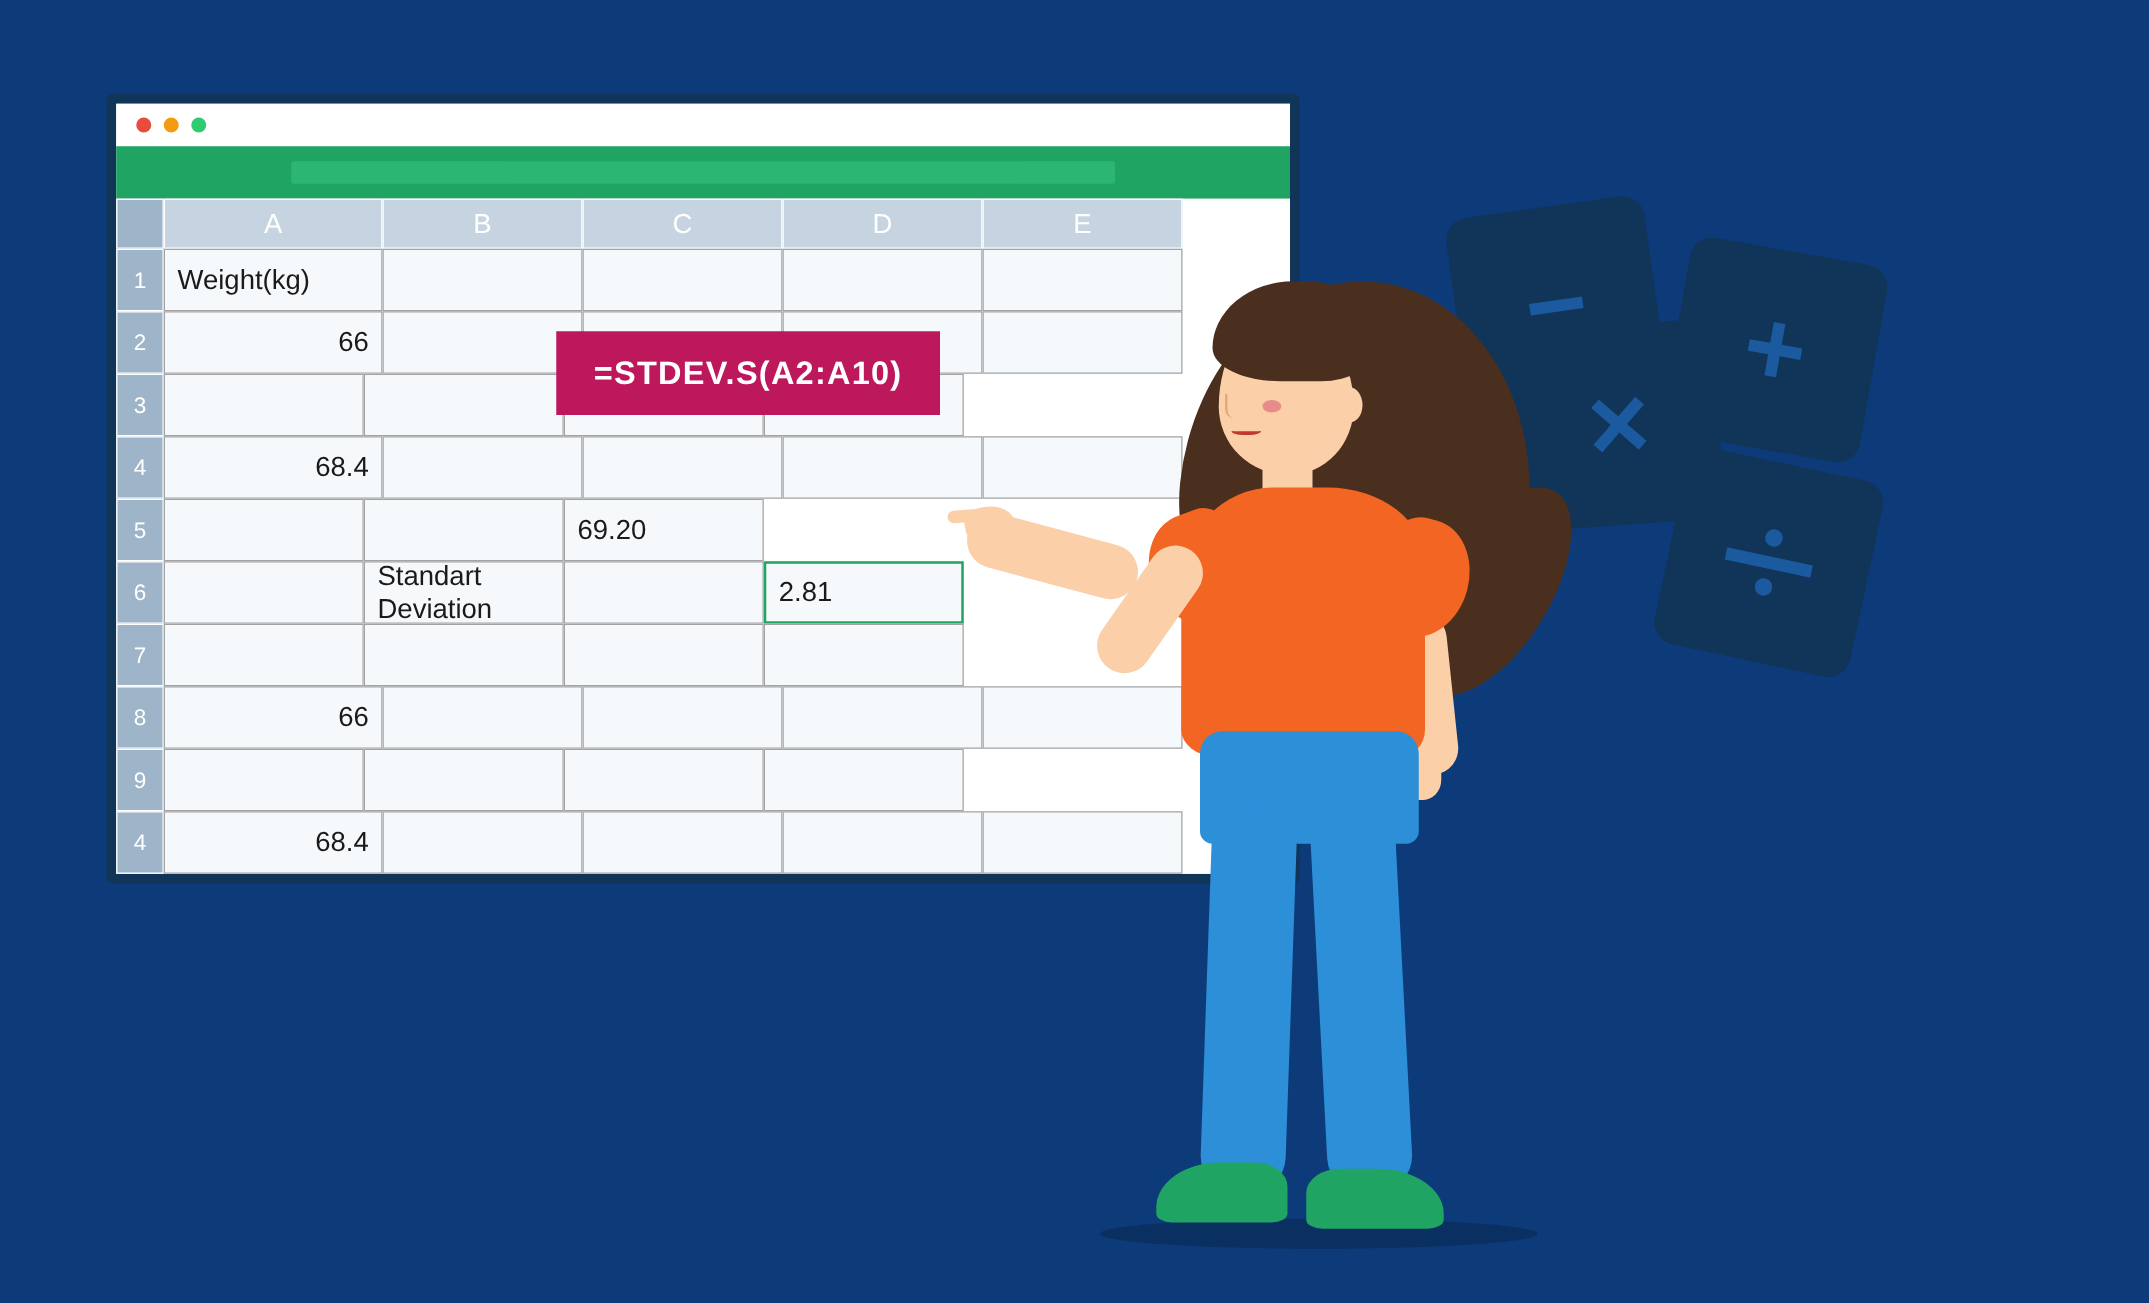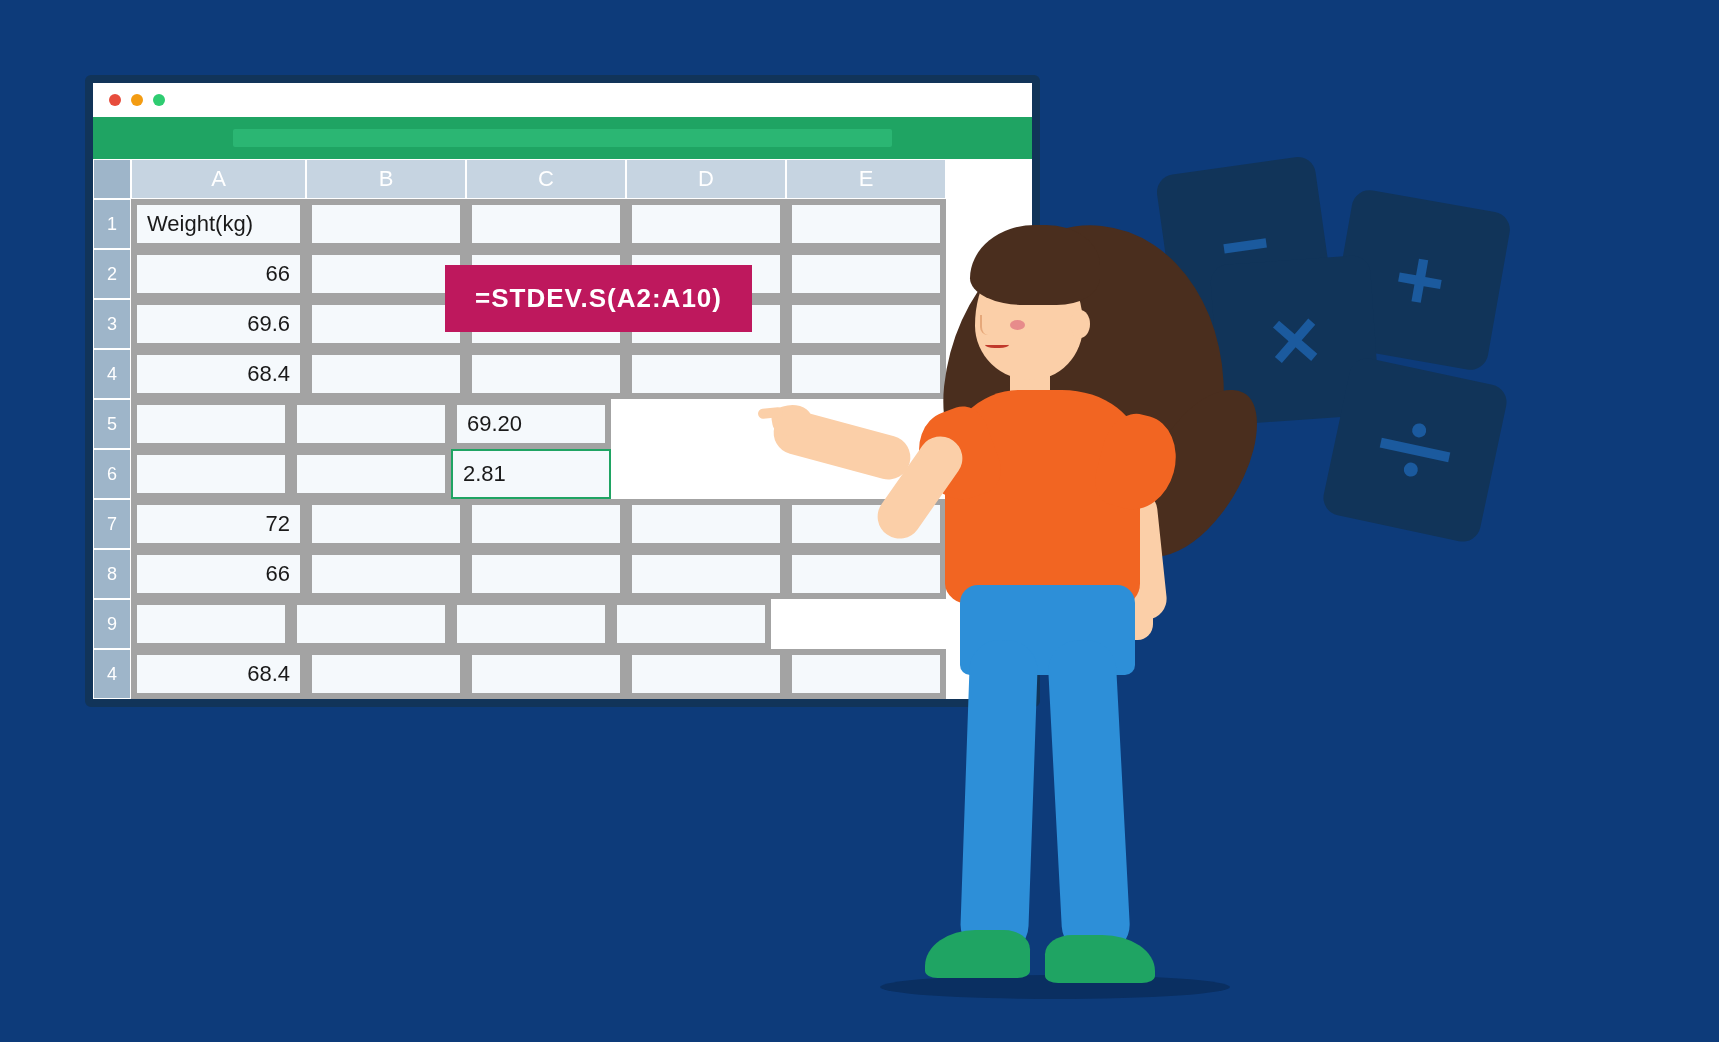--- a/index.html
+++ b/index.html
@@ -7,21 +7,21 @@
 .window{position:absolute;left:85px;top:75px;width:955px;background:#fff;border:8px solid #113459;border-radius:6px}
 .titlebar{height:34px;background:#fff;display:flex;align-items:center;padding-left:16px;gap:10px}
 .dot{width:12px;height:12px;border-radius:50%}
 .d-red{background:#e74c3c}.d-yel{background:#f39c12}.d-grn{background:#2ecc71}
 .toolbar{height:42px;background:#1fa463;display:flex;align-items:center;padding:0 140px}
 .tb-inner{flex:1;height:18px;background:#2bb673;border-radius:2px}
 .sheet{background:#fff}
 .hrow,.drow{display:flex}
 .rowhdr{width:38px;background:#9eb5c9;color:#fff;display:flex;align-items:center;justify-content:center;font-size:18px;border:1px solid #fff}
 .colhdr{background:#c6d4e1;color:#fff;display:flex;align-items:center;justify-content:center;font-size:22px;border:1px solid #fff}
-.cell{background:#f5f9fc;border:6px solid #a3a3a3;display:flex;align-items:center;font-size:22px;color:#1a1a1a;padding:0 10px}
+.cell{background:#f5f9fc;border:1px solid #a3a3a3;display:flex;align-items:center;font-size:22px;color:#1a1a1a;padding:0 10px}
 .hrow .rowhdr,.hrow .colhdr{height:40px}
 .drow .rowhdr,.drow .cell{height:50px}
 .w-a{width:175px}.w-b{width:160px}.w-c{width:160px}.w-d{width:160px}.w-e{width:160px}
 .right{justify-content:flex-end}
 .selected{border:2px solid #1fa463}
 .formula-chip{position:absolute;left:445px;top:265px;background:#be185d;color:#fff;font-size:26px;padding:18px 30px;letter-spacing:1px;font-weight:700}
 .cards{position:absolute;left:1140px;top:160px}
 .card{position:absolute;width:160px;height:160px;background:#113459;border-radius:18px;display:flex;align-items:center;justify-content:center}
 .c1{left:25px;top:5px;transform:rotate(-8deg)}
 .c2{left:200px;top:40px;transform:rotate(10deg)}
@@ -108,21 +108,20 @@
     <div class="drow">
       <div class="rowhdr">2</div>
       <div class="cell w-a right">66</div>
       <div class="cell w-b"></div>
       <div class="cell w-c"></div>
       <div class="cell w-d"></div>
       <div class="cell w-e"></div>
     </div>
     <div class="drow">
       <div class="rowhdr">3</div>
-      <div class="cell w-a right">69.6</div>
       <div class="cell w-b"></div>
       <div class="cell w-c"></div>
       <div class="cell w-d"></div>
       <div class="cell w-e"></div>
     </div>
     <div class="drow">
       <div class="rowhdr">4</div>
       <div class="cell w-a right">68.4</div>
       <div class="cell w-b"></div>
       <div class="cell w-c"></div>
@@ -131,26 +130,26 @@
     </div>
     <div class="drow">
       <div class="rowhdr">5</div>
       <div class="cell w-b"></div>
       <div class="cell w-d"></div>
       <div class="cell w-e">69.20</div>
     </div>
     <div class="drow">
       <div class="rowhdr">6</div>
       <div class="cell w-b"></div>
+      <div class="cell w-c">Standart Deviation</div>
       <div class="cell w-d"></div>
       <div class="cell w-e selected">2.81</div>
     </div>
     <div class="drow">
       <div class="rowhdr">7</div>
-      <div class="cell w-a right">72</div>
       <div class="cell w-b"></div>
       <div class="cell w-c"></div>
       <div class="cell w-d"></div>
       <div class="cell w-e"></div>
     </div>
     <div class="drow">
       <div class="rowhdr">8</div>
       <div class="cell w-a right">66</div>
       <div class="cell w-b"></div>
       <div class="cell w-c"></div>

